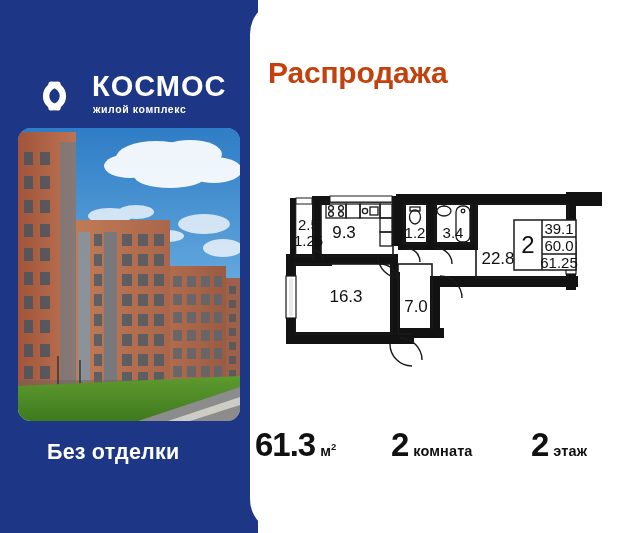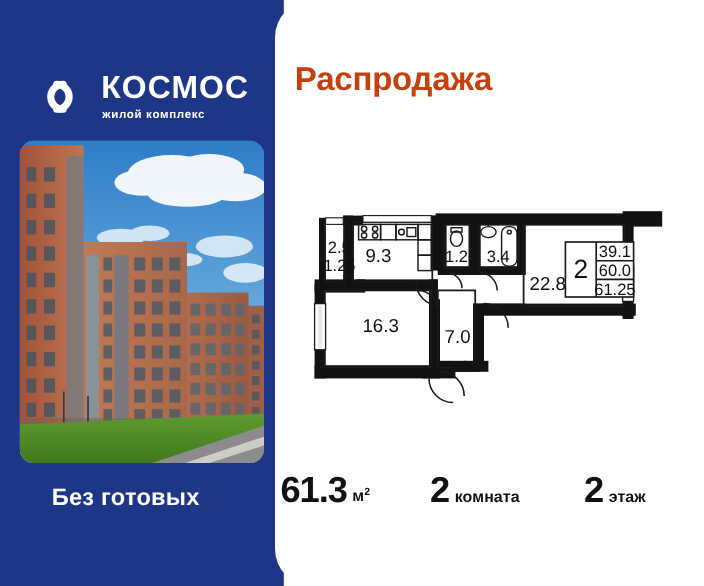--- a/index.html
+++ b/index.html
@@ -21,21 +21,21 @@
   .white-card{
     position:absolute;left:250px;top:0;width:390px;height:533px;
     background:#ffffff;
     border-top-left-radius:34px;
     border-bottom-left-radius:34px;
   }
 
   
   .logo-wrap{
     position:absolute;left:26px;top:60px;width:215px;height:56px;
-    display:flex;align-items:center;gap:9px;
+    display:flex;align-items:flex-end;gap:9px;
   }
   .logo-mark{width:57px;height:40px;flex:0 0 auto;}
   .logo-text{display:flex;flex-direction:column;justify-content:center;}
   .logo-title{
     color:#ffffff;font-size:29px;font-weight:700;letter-spacing:1.0px;
     line-height:1.02;font-family:"Liberation Sans", sans-serif;
   }
   .logo-sub{
     color:#ffffff;font-size:10.5px;font-weight:700;letter-spacing:0.6px;
     line-height:1.1;margin-top:3px;margin-left:1px;
@@ -288,21 +288,21 @@
         <line x1="62" y1="232" x2="62" y2="258"></line>
       </g>
 
       <path d="M0 258 L222 248 L222 293 L0 293 Z" fill="url(#grass)"></path>
 
       <path d="M120 293 L222 259 L222 293 Z" fill="#8c8c8c"></path>
       <path d="M150 293 L222 269 L222 277 L172 293 Z" fill="#d8d8d0" opacity="0.85"></path>
     </svg>
   </div>
 
-  <div class="caption">Без готовых</div>
+  <div class="caption">Без отделки</div>
 
   <div class="headline">
     <span>Распродажа</span>
   </div>
 
   <div class="plan">
     <svg viewBox="0 0 352 198" xmlns="http://www.w3.org/2000/svg">
 
       <g fill="#121212">
 

